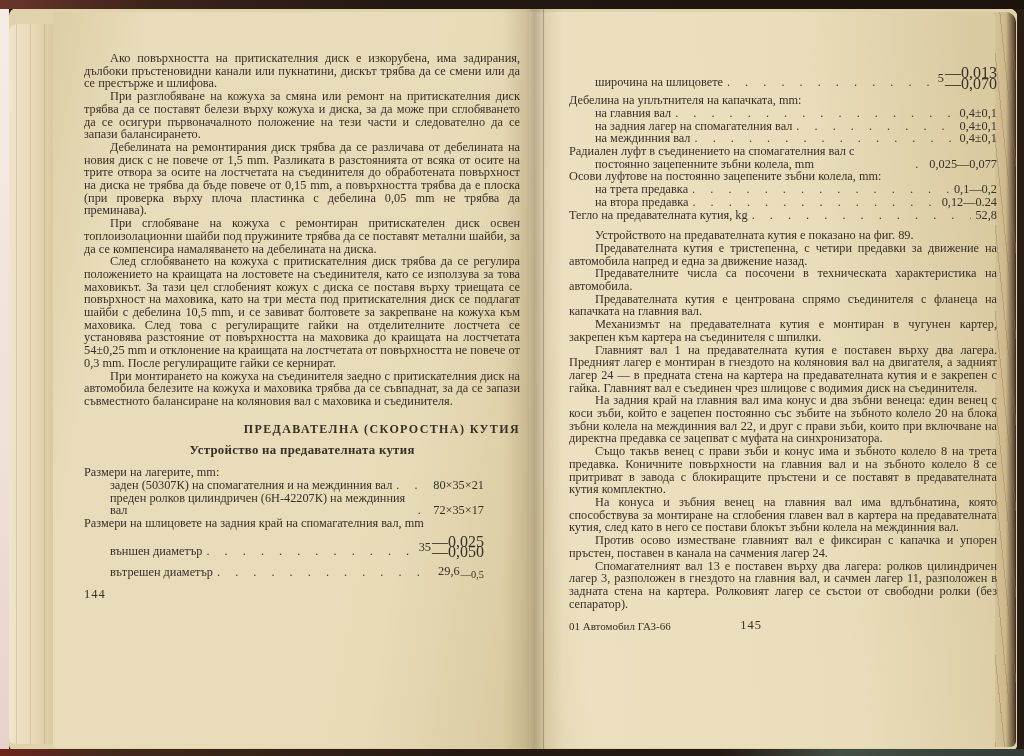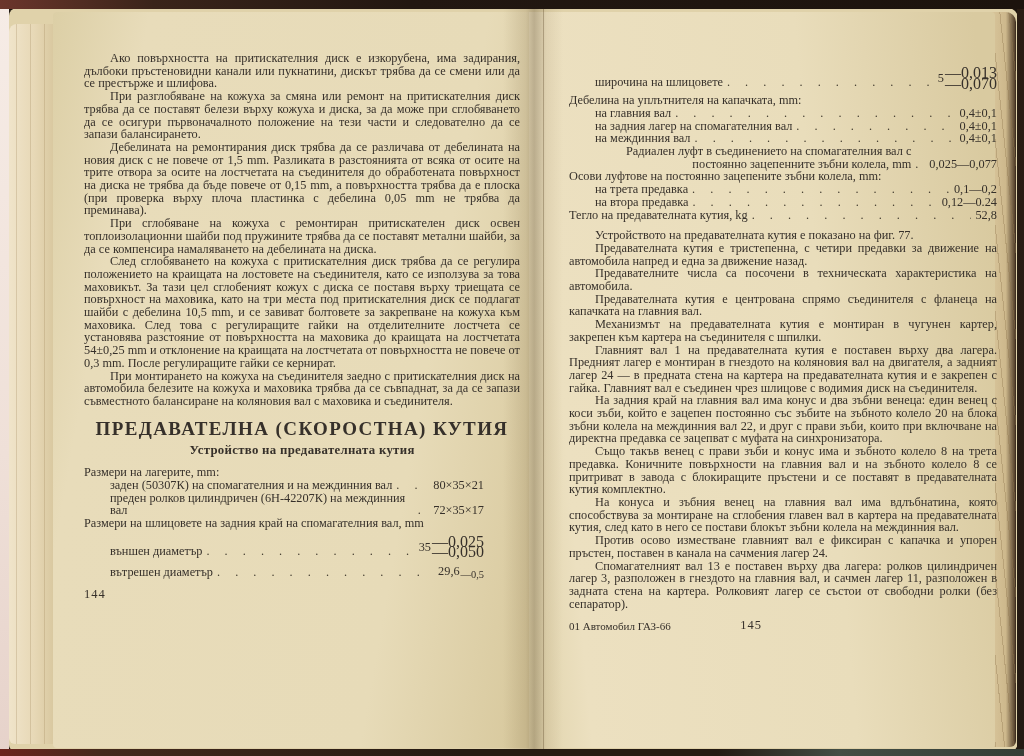--- a/index.html
+++ b/index.html
@@ -31,31 +31,31 @@
   .page-right{left:520px;width:466px;border-radius:0 4px 4px 0;
         background:linear-gradient(85deg,#dfd2aa 0%,#ece0c0 12%,#e9ddbb 62%,#d9caa0 96%);}
   .gutter{position:absolute;left:494px;top:0;width:60px;height:100%;z-index:2;pointer-events:none;
         background:linear-gradient(90deg,rgba(110,85,45,0) 0%,rgba(104,82,44,0.16) 38%,rgba(76,58,28,0.30) 52%,rgba(110,85,45,0.10) 72%,rgba(110,85,45,0) 100%);}
   .crease{position:absolute;left:534px;top:0;width:1px;height:100%;background:rgba(92,72,40,0.35);z-index:2;}
   
   .content{position:absolute;z-index:3;font-size:12.3px;line-height:12.7px;}
   .content-left{left:75px;top:44px;width:436px;}
   .content-right{left:560px;top:60px;width:428px;}
   p.bp{margin:0;text-indent:26px;text-align:justify;}
-  .h1{margin:15px 0 0 0;text-align:center;font-weight:bold;font-size:19px;letter-spacing:1.4px;}
+  .h1{margin:15px 0 0 0;text-align:right;font-weight:bold;font-size:12px;letter-spacing:1.4px;}
   .h2{margin:9px 0 0 0;text-align:center;font-weight:bold;font-size:12.8px;letter-spacing:.3px;}
   .h3{margin:8px 0 0 0;text-align:center;font-weight:bold;font-size:11.3px;letter-spacing:.2px;}
   
   .specs{margin-top:9px;}
   .srow{display:flex;align-items:flex-end;}
   .srow.pad{padding-right:36px;}
   .srow.sub{margin-left:26px;}
   .srow.mt{margin-top:7px;}
   .slabel{flex:0 1 auto;}
-  .slabel.hang{padding-left:26px;text-indent:-26px;text-align:right;}
+  .slabel.hang{padding-left:26px;text-indent:-26px;}
   .leader{flex:1 1 12px;overflow:hidden;white-space:nowrap;margin:0 4px;min-width:10px;color:#453e32;}
   .leader:after{content:". . . . . . . . . . . . . . . . . . . . . . . . . . . . . . . . . .";letter-spacing:6px;}
   .sval{white-space:nowrap;}
   .glabel{margin:0;}
   .glabel.hang{padding-left:26px;text-indent:-26px;}
   .stackwrap{display:inline-flex;align-items:center;}
   .stack{display:inline-flex;flex-direction:column;font-size:16px;line-height:10.6px;margin-left:1px;}
   .subtol{font-size:10.4px;position:relative;top:3px;margin-left:1px;}
   .pageno{margin-top:9px;text-align:left;letter-spacing:1px;font-size:12.5px;}
   .footer{position:relative;margin-top:10px;height:14px;}
@@ -168,21 +168,21 @@
           <span class="sval">0,12—0.24</span>
         </div>
         <div class="srow">
           <span class="slabel">Тегло на предавателната кутия, kg</span>
           <span class="leader"></span>
           <span class="sval">52,8</span>
         </div>
       </div>
 
       <div class="paras">
-        <p class="bp">Устройството на предавателната кутия е показано на фиг. 77.</p>
+        <p class="bp">Устройството на предавателната кутия е показано на фиг. 89.</p>
         <p class="bp">Предавателната кутия е тристепенна, с четири предавки за движение на автомобила напред и една за движение назад.</p>
         <p class="bp">Предавателните числа са посочени в техническата характеристика на автомобила.</p>
         <p class="bp">Предавателната кутия е центрована спрямо съединителя с фланеца на капачката на главния вал.</p>
         <p class="bp">Механизмът на предавателната кутия е монтиран в чугунен картер, закрепен към картера на съединителя с шпилки.</p>
         <p class="bp">Главният вал 1 на предавателната кутия е поставен върху два лагера. Предният лагер е монтиран в гнездото на коляновия вал на двигателя, а задният лагер 24 — в предната стена на картера на предавателната кутия и е закрепен с гайка. Главният вал е съединен чрез шлицове с водимия диск на съединителя.</p>
         <p class="bp">На задния край на главния вал има конус и два зъбни венеца: един венец с коси зъби, който е зацепен постоянно със зъбите на зъбното колело 20 на блока зъбни колела на междинния вал 22, и друг с прави зъби, които при включване на директна предавка се зацепват с муфата на синхронизатора.</p>
         <p class="bp">Също такъв венец с прави зъби и конус има и зъбното колело 8 на трета предавка. Коничните повърхности на главния вал и на зъбното колело 8 се притриват в завода с блокиращите пръстени и се поставят в предавателната кутия комплектно.</p>
         <p class="bp">На конуса и зъбния венец на главния вал има вдлъбнатина, която способствува за монтиране на сглобения главен вал в картера на предавателната кутия, след като в него се постави блокът зъбни колела на междинния вал.</p>
         <p class="bp">Против осово изместване главният вал е фиксиран с капачка и упорен пръстен, поставен в канала на сачмения лагер 24.</p>
         <p class="bp">Спомагателният вал 13 е поставен върху два лагера: ролков цилиндричен лагер 3, разположен в гнездото на главния вал, и сачмен лагер 11, разположен в задната стена на картера. Ролковият лагер се състои от свободни ролки (без сепаратор).</p>

